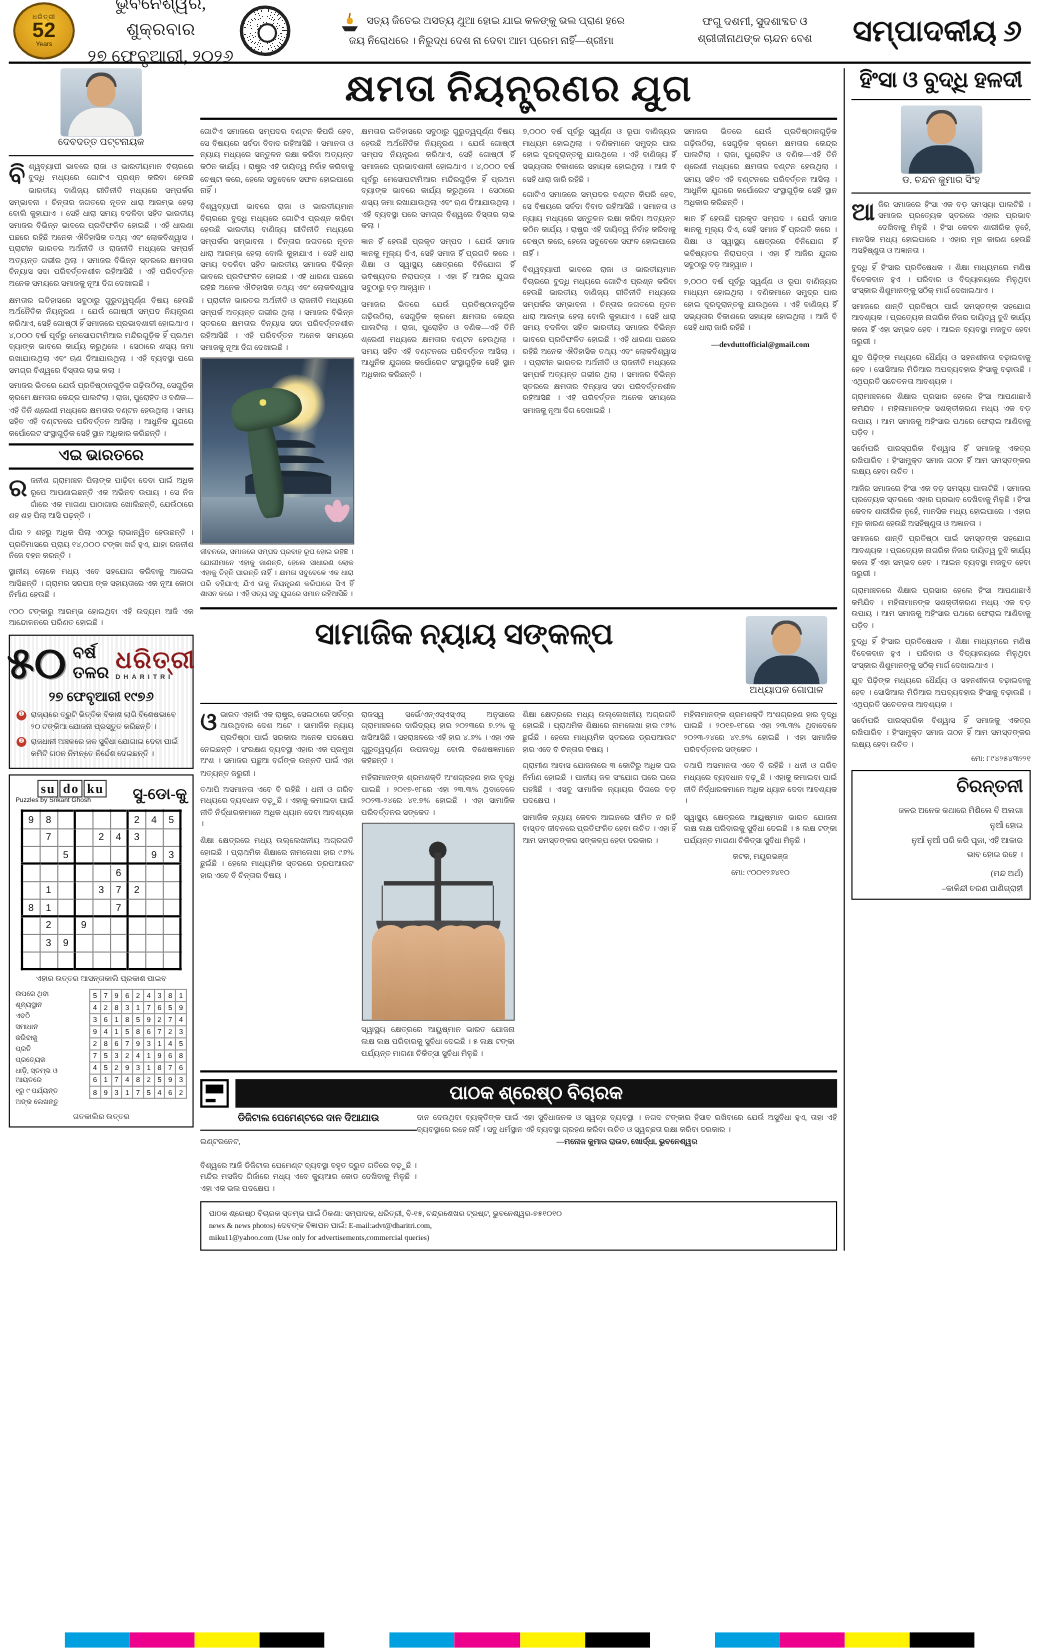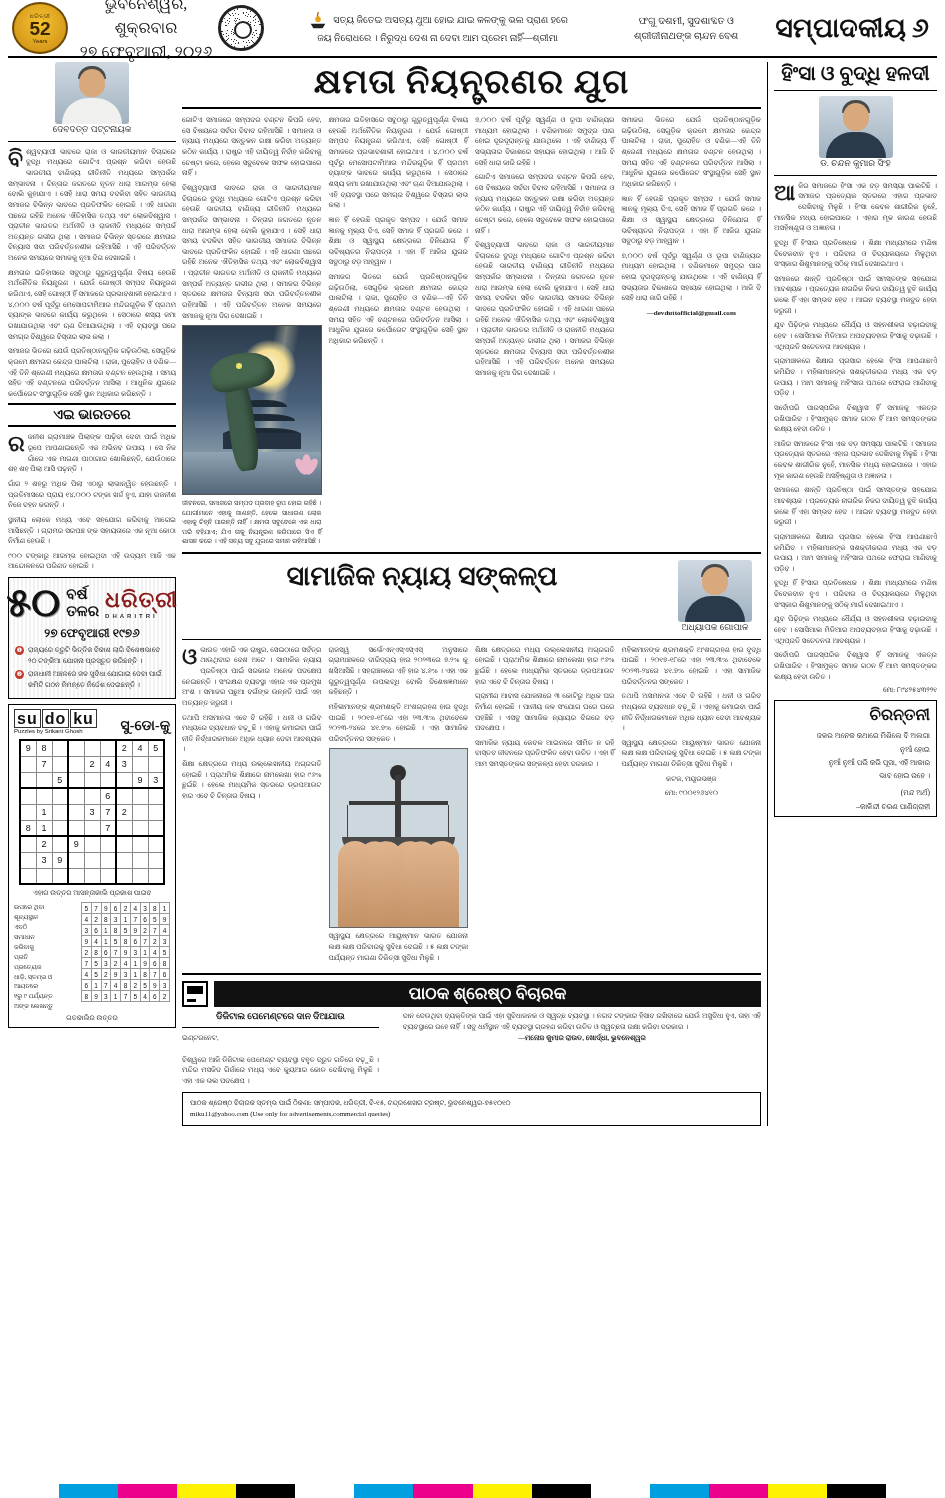--- a/index.html
+++ b/index.html
@@ -123,21 +123,21 @@
   .promo .dharitri small{display:block;font-size:6px;letter-spacing:3px;color:#333;font-family:"Liberation Sans",sans-serif;}
   .promo .date { text-align:center; font-size:12px; font-weight:bold; margin:3px 0 4px;}
   .promo ul { margin:0; padding:0; list-style:none; font-size:7px; line-height:1.5;}
   .promo li { display:flex; gap:4px; margin-bottom:3px;}
   .promo li .bul { flex:0 0 auto; width:9px;height:9px;border-radius:50%;background:#c0392b;color:#fff;
       font-size:6px; display:flex;align-items:center;justify-content:center; margin-top:1px;}
 
   
   .sudoku-wrap { border:1px solid #000; margin-top:5px; padding:5px;}
   .sud-head { display:flex; align-items:flex-end; justify-content:space-between;}
-  .sud-logo { font-family:Liberation Sans, sans-serif; font-size:16px; font-weight:bold; letter-spacing:1px;}
+  .sud-logo { font-family:Liberation Serif, serif; font-size:12px; font-weight:bold; letter-spacing:1px;margin-left:20px;}
   .sud-logo span { border:1px solid #333; padding:0 2px; margin-right:1px;}
   .sud-sub { font-size:6px; font-family:"Liberation Sans",sans-serif;}
   .sud-od { font-size:14px; font-weight:bold;}
   table.sud { border-collapse:collapse; margin:5px auto 0; }
   table.sud td { width:16px;height:16px;border:1px solid #888; text-align:center; font-size:9px;
      font-family:"Liberation Sans",sans-serif;}
   table.sud td.rb { border-right:2px solid #000;}
   table.sud td.bb { border-bottom:2px solid #000;}
   table.sud { border:2px solid #000; }
   .sud-note { text-align:center; font-size:7px; margin-top:4px;}
@@ -604,36 +604,37 @@
           <p class="center">ମୋ: ୯୦୦୧୨୬୪୧୦</p>
         </div>
       </div>
 
       <div class="rule-thick"></div>
 
       <div class="reader-head">
         <div class="reader-icon"></div>
         <div class="reader-title">ପାଠକ ଶ୍ରେଷ୍ଠ ବିଚାରକ</div>
       </div>
-      <div style="display:flex;gap:24px;">
+      <div style="display:flex;gap:0;">
         <div style="flex:0 0 34%;">
           <div class="small-head">ଡିଜିଟାଲ ପେମେଣ୍ଟରେ ଦାନ ଦିଆଯାଉ</div>
           <div class="rule"></div>
           <div class="txt" style="white-space:pre-line">ଇଣ୍ଟରନେଟ,
 
 ବିଶ୍ୱରେ ଆଜି ଡିଜିଟାଲ ପେମେଣ୍ଟ ବ୍ୟବସ୍ଥା ବହୁତ ଦ୍ରୁତ ଗତିରେ ବଢ଼ୁଛି । ମନ୍ଦିର ମସଜିଦ ଗିର୍ଜାରେ ମଧ୍ୟ ଏବେ କ୍ୟୁଆର କୋଡ ଦେଖିବାକୁ ମିଳୁଛି । ଏହା ଏକ ଭଲ ପଦକ୍ଷେପ ।</div>
         </div>
         <div style="flex:1 1 auto;">
           <div class="txt">ଦାନ ଦେଉଥିବା ବ୍ୟକ୍ତିଙ୍କ ପାଇଁ ଏହା ସୁବିଧାଜନକ ଓ ସ୍ୱଚ୍ଛ ବ୍ୟବସ୍ଥା । ନଗଦ ଟଙ୍କାର ହିସାବ ରଖିବାରେ ଯେଉଁ ଅସୁବିଧା ହୁଏ, ତାହା ଏହି ବ୍ୟବସ୍ଥାରେ ରହେ ନାହିଁ । ସବୁ ଧର୍ମସ୍ଥାନ ଏହି ବ୍ୟବସ୍ଥା ଗ୍ରହଣ କରିବା ଉଚିତ ଓ ସ୍ୱଚ୍ଛତା ରକ୍ଷା କରିବା ଦରକାର ।</div>
           <div class="txt center" style="font-weight:bold">—ମନୋଜ କୁମାର ରାଉତ, ଖୋର୍ଦ୍ଧା, ଭୁବନେଶ୍ୱର</div>
         </div>
       </div>
 
       <div class="addr-box">
         <div>ପାଠକ ଶ୍ରେଷ୍ଠ ବିଚାରକ ସ୍ତମ୍ଭ ପାଇଁ ଠିକଣା: ସମ୍ପାଦକ, ଧରିତ୍ରୀ, ବି-୧୫, ଚନ୍ଦ୍ରଶେଖର ଟ୍ରଷ୍ଟ, ଭୁବନେଶ୍ୱର-୭୫୧୦୧୦</div>
+        <div>news &amp; news photos) ଦେବଙ୍କ ବିଜ୍ଞାପନ ପାଇଁ: E-mail:advt@dharitri.com,</div>
         <div>miku11@yahoo.com (Use only for advertisements,commercial queries)</div>
       </div>
     </div>
 
     <div class="col-right">
       <div class="hl-right">ହିଂସା ଓ ବୁଦ୍ଧି ହଳଦୀ</div>
       <div class="rule"></div>
       <div class="author-photo shirt-b">
         <div class="hair"></div>
           <div class="head"></div>

